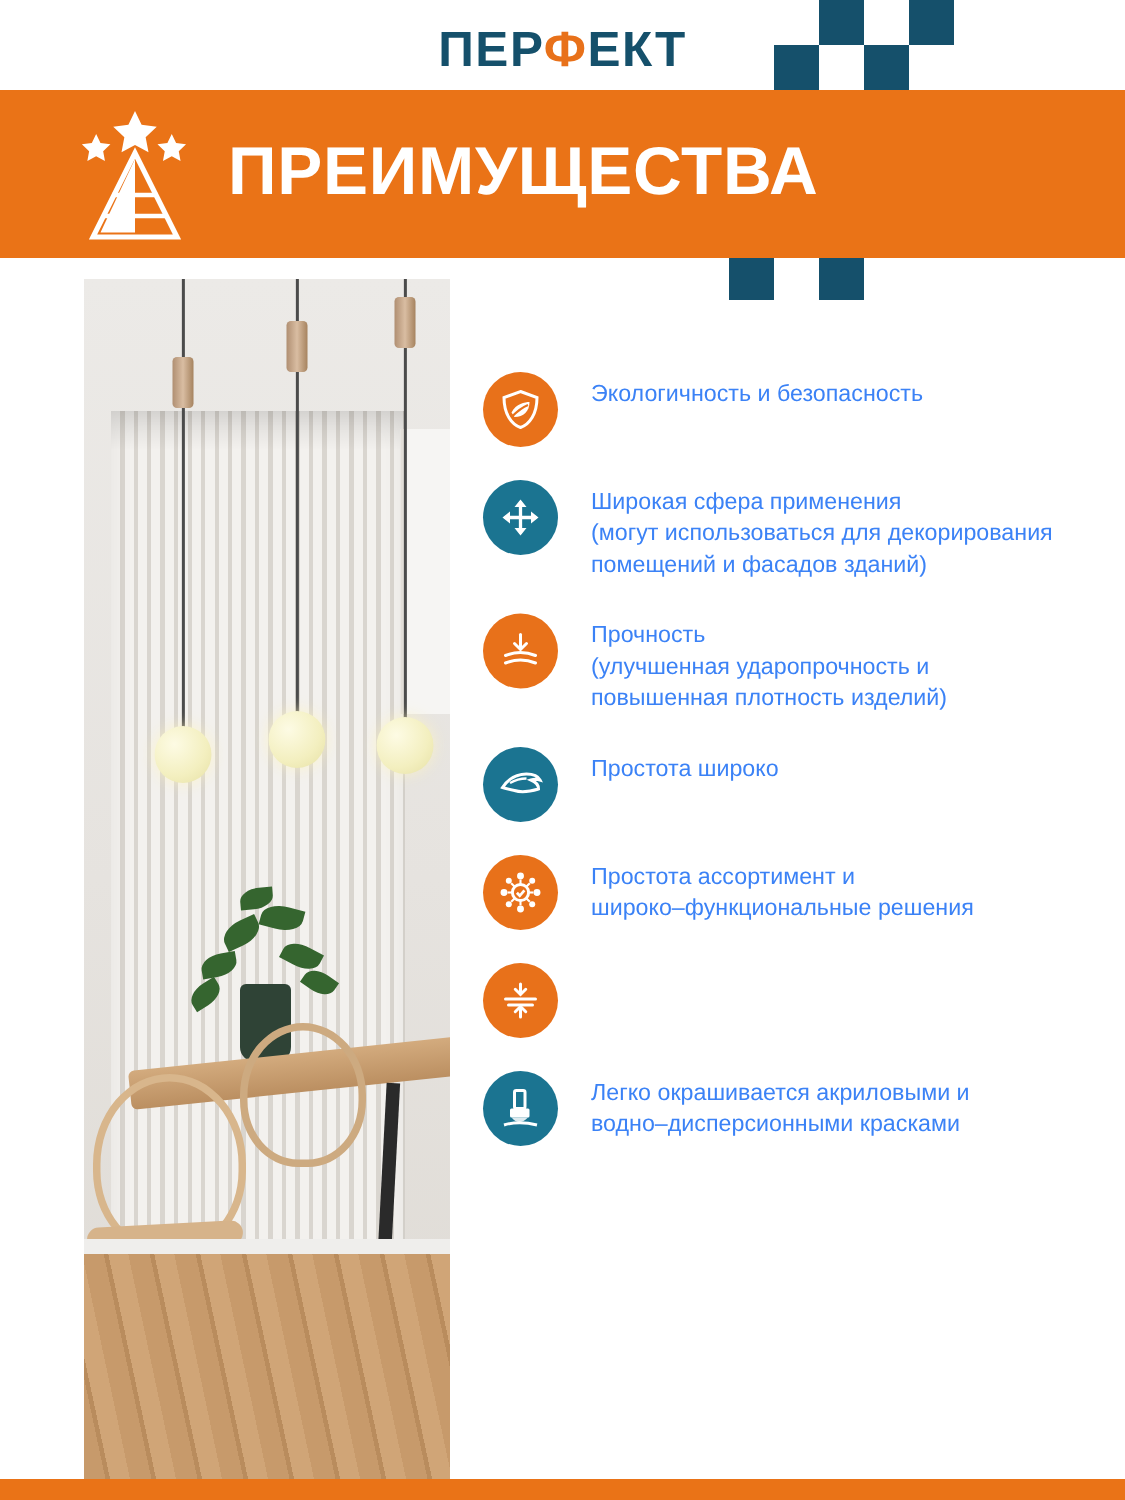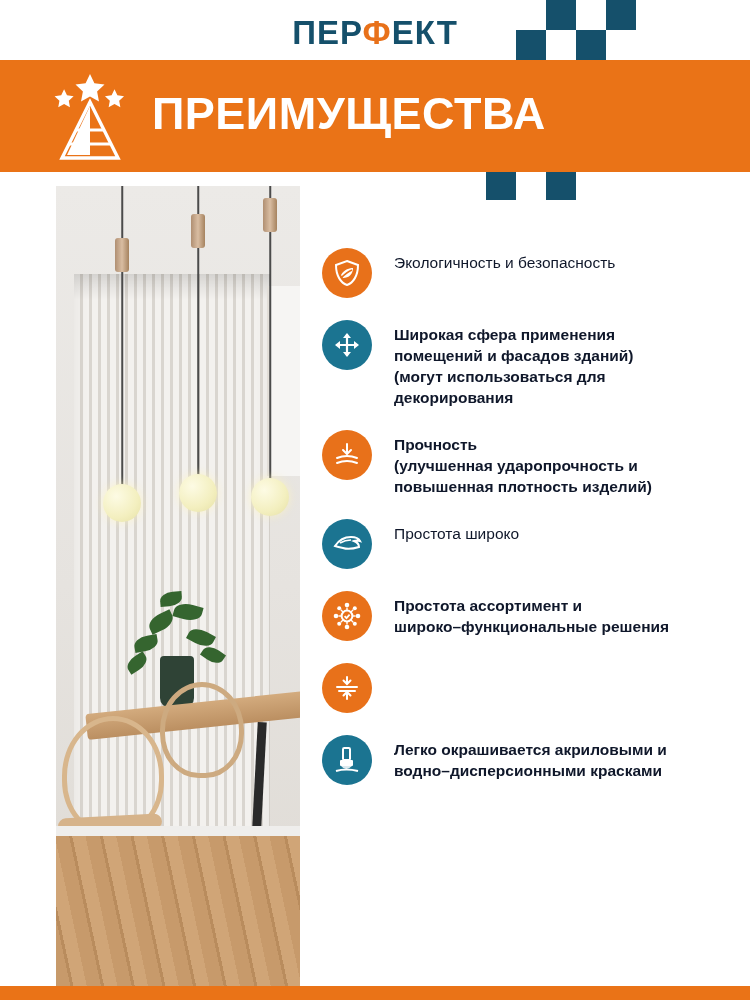--- a/index.html
+++ b/index.html
@@ -271,25 +271,24 @@
     justify-content: center;
     margin-right: 22px;
   }
   .bicon.orange { background: #e8711a; }
   .bicon.teal { background: #1b7491; }
   .bicon svg { display: block; }
   .btext {
     padding-top: 4px;
     font-size: 15.5px;
     line-height: 21px;
-    color: #0f172a;
+    color: #3b82f6;
   }
   .btext .line2 {
     display: block;
-    font-weight: bold;
   }
 
   
   .footer-rule {
     position: absolute;
     left: 0;
     bottom: 0;
     width: 750px;
     height: 14px;
     background: #ea7317;
@@ -430,22 +429,22 @@
           <g fill="#fff">
             <path d="M15 3 l4 5 h-8z"></path>
             <path d="M15 27 l4 -5 h-8z"></path>
             <path d="M3 15 l5 -4 v8z"></path>
             <path d="M27 15 l-5 -4 v8z"></path>
           </g>
         </svg>
       </div>
       <div class="btext">
         <span class="line2">Широкая сфера применения</span>
+        <span class="line2">(могут использоваться для декорирования</span>
         <span class="line2">помещений и фасадов зданий)</span>
-        <span class="line2">(могут использоваться для декорирования</span>
       </div>
     </div>
 
     <div class="benefit">
       <div class="bicon orange">
         <svg width="30" height="30" viewBox="0 0 30 30" aria-hidden="true">
           <g stroke="#fff" stroke-width="2" fill="none" stroke-linecap="round">
             <path d="M15 4 V12"></path>
             <path d="M11 10 l4 4 4 -4"></path>
             <path d="M5 18 q10 -4 20 0"></path>

